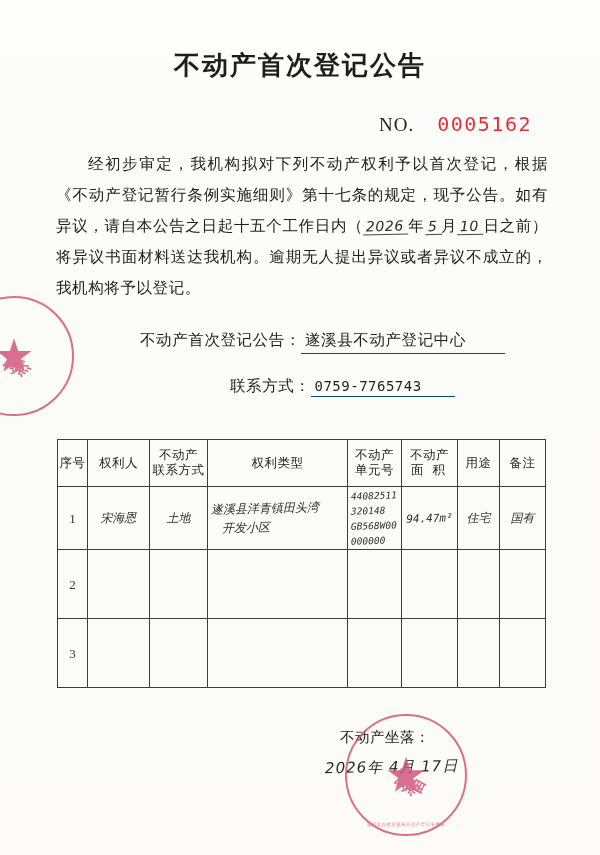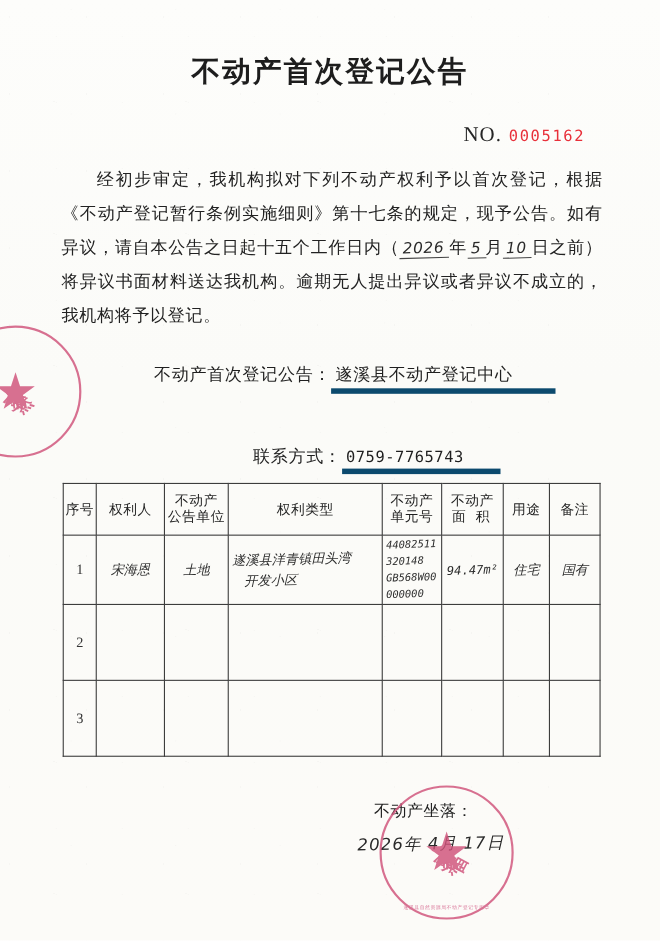--- a/index.html
+++ b/index.html
@@ -52,23 +52,23 @@
     box-sizing: border-box;
     font-size: 19px;
     letter-spacing: 1px;
   }
   .serial-label {
     font-family: "Liberation Serif", serif;
     color: #262626;
   }
   .serial-number {
     font-family: "DejaVu Sans Mono", monospace;
-    font-size: 14px;
+    font-size: 20px;
     letter-spacing: 1.5px;
-    margin-left: 6px;
+    margin-left: 23px;
   }
 
   
   .body-text {
     position: absolute;
     top: 148px;
     left: 56px;
     width: 492px;
     font-size: 15.5px;
     line-height: 31px;
@@ -94,28 +94,28 @@
   
   .field-line {
     position: absolute;
     font-size: 15.5px;
     letter-spacing: 0.6px;
     color: #1f1f1f;
     white-space: nowrap;
   }
   .field-line .label { }
   .field-line .value {
-    border-bottom: 5px solid #0c4a6e;
+    border-bottom: 1px solid #0c4a6e;
     padding: 0 10px 2px 4px;
     display: inline-block;
     min-width: 170px;
   }
   #addr-line { top: 330px; left: 140px; }
   #addr-line .value { min-width: 190px; }
-  #phone-line { top: 376px; left: 230px; margin-top: 29px; }
+  #phone-line { top: 376px; left: 230px; }
   #phone-line .value {
     font-family: "DejaVu Sans Mono", monospace;
     font-size: 14px;
     min-width: 130px;
     letter-spacing: 0.5px;
   }
 
   
   #prop-table {
     position: absolute;
@@ -307,21 +307,21 @@
     <thead>
       <tr>
         <th>
           <span class="hdr-two">序号</span>
         </th>
         <th>
           <span class="hdr-two">权利人</span>
         </th>
         <th>
           <span class="hdr-two">不动产</span>
-          <span class="hdr-two">公告单位</span>
+          <span class="hdr-two">联系方式</span>
         </th>
         <th>
           <span class="hdr-two">权利类型</span>
         </th>
         <th>
           <span class="hdr-two">不动产</span>
           <span class="hdr-two">单元号</span>
         </th>
         <th>
           <span class="hdr-two">不动产</span>

